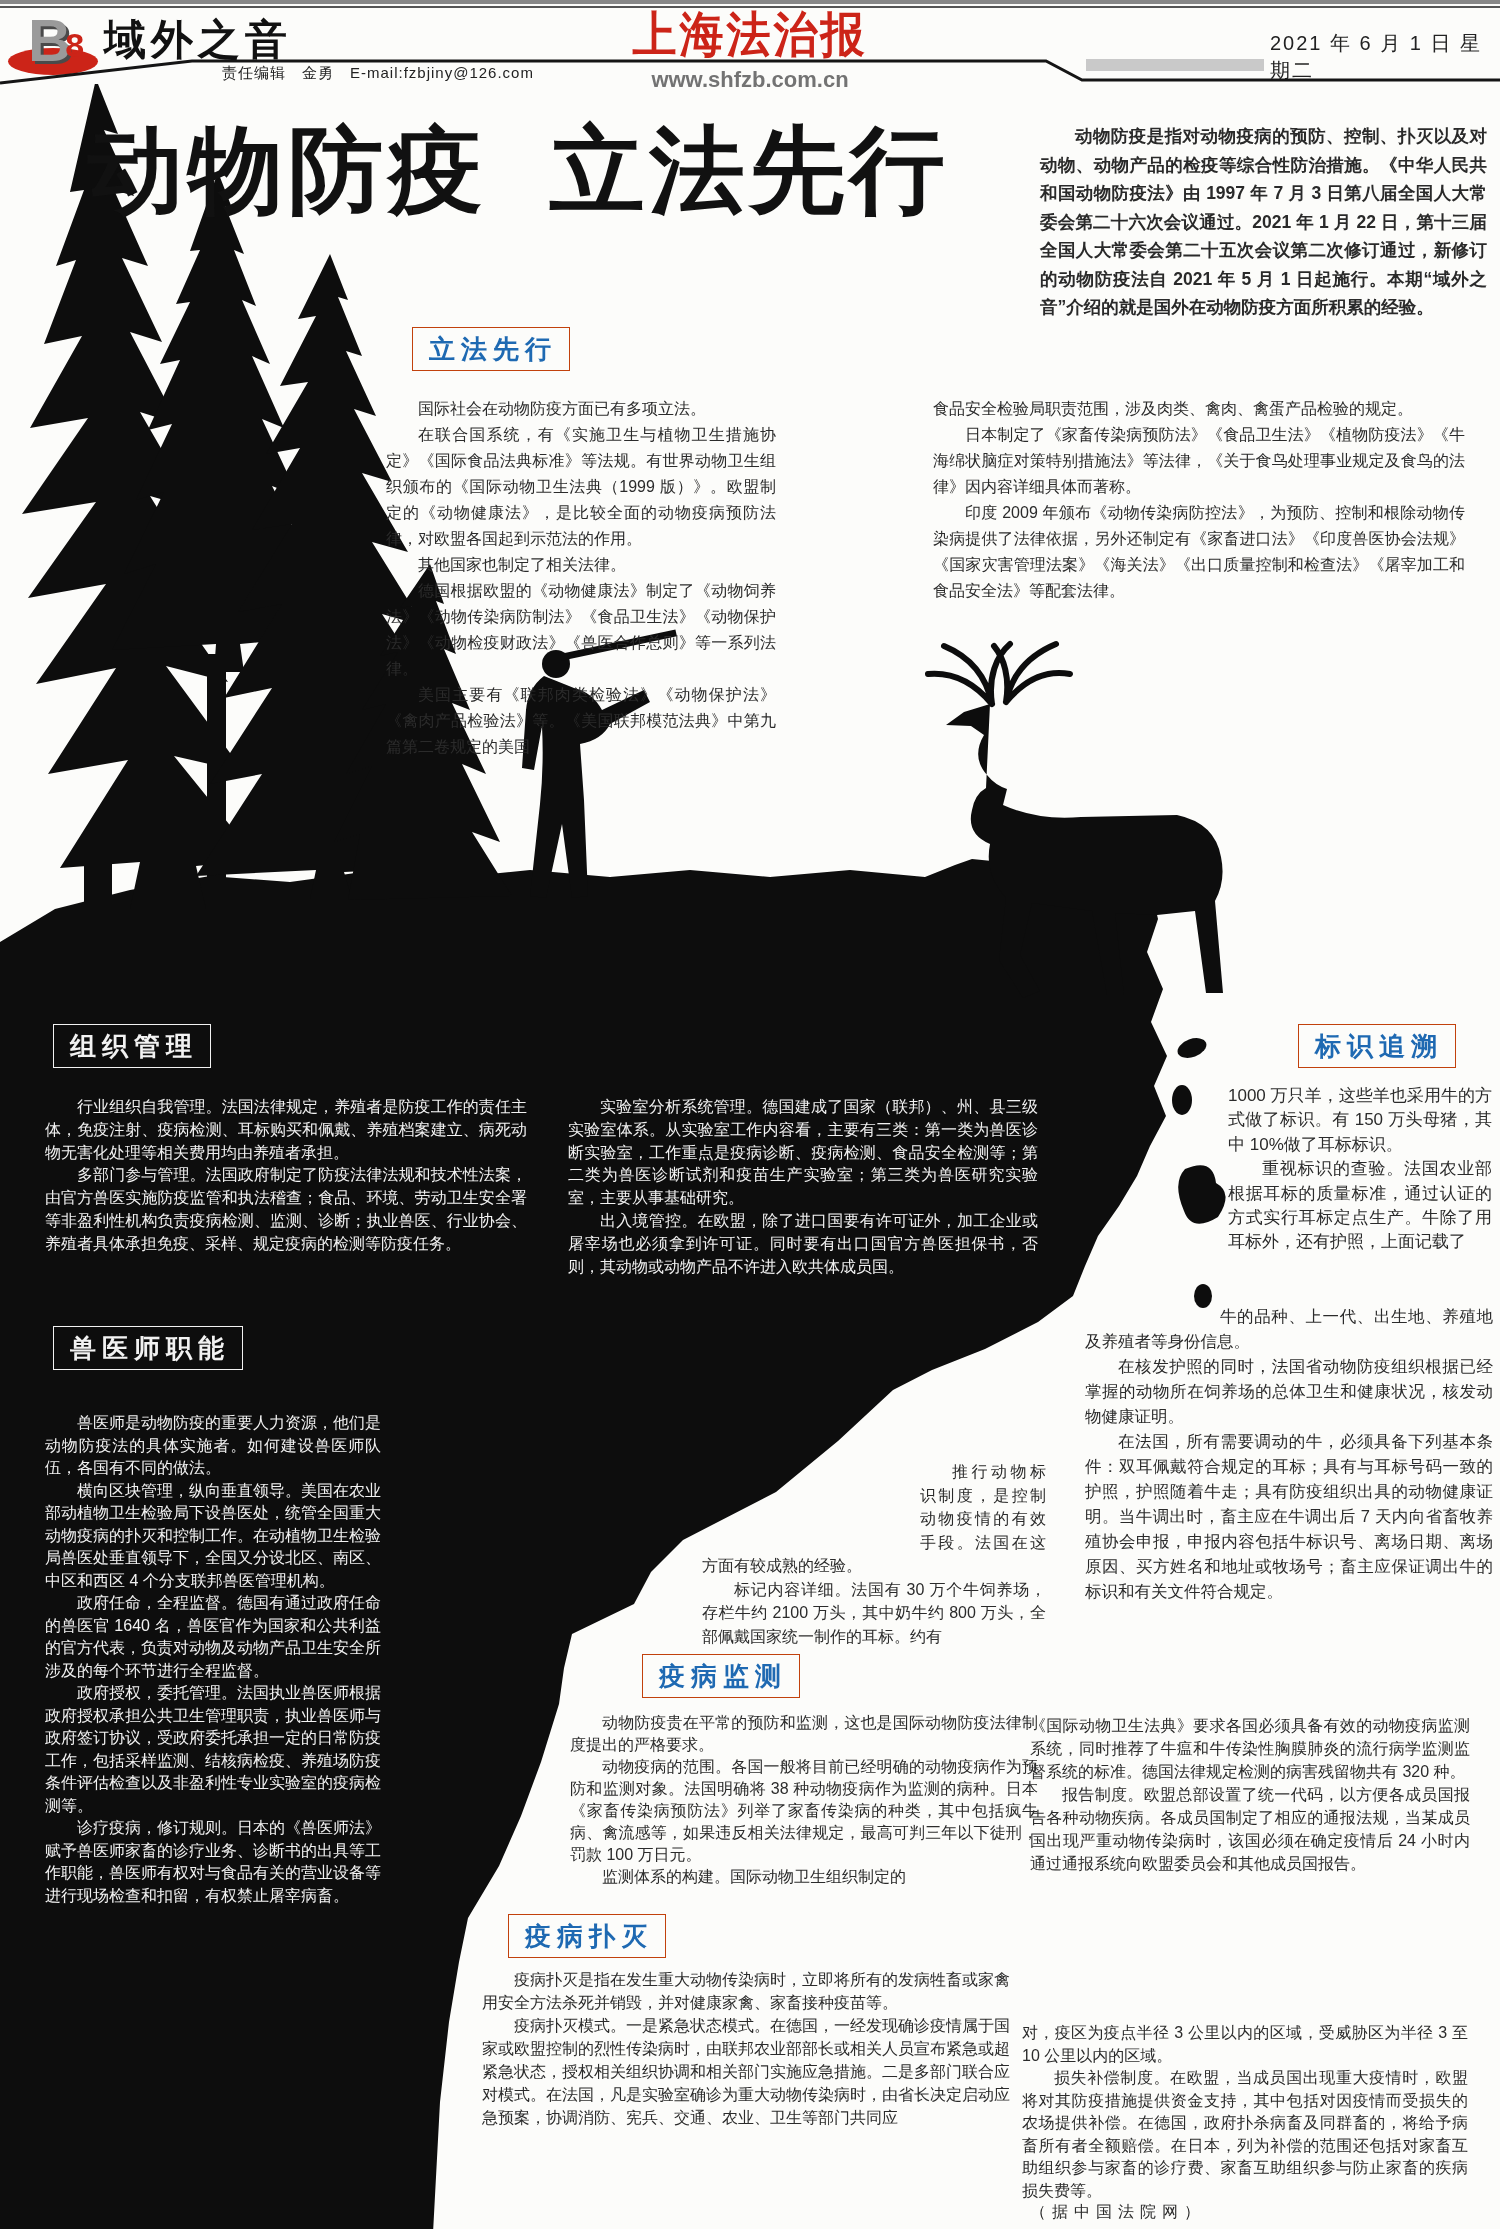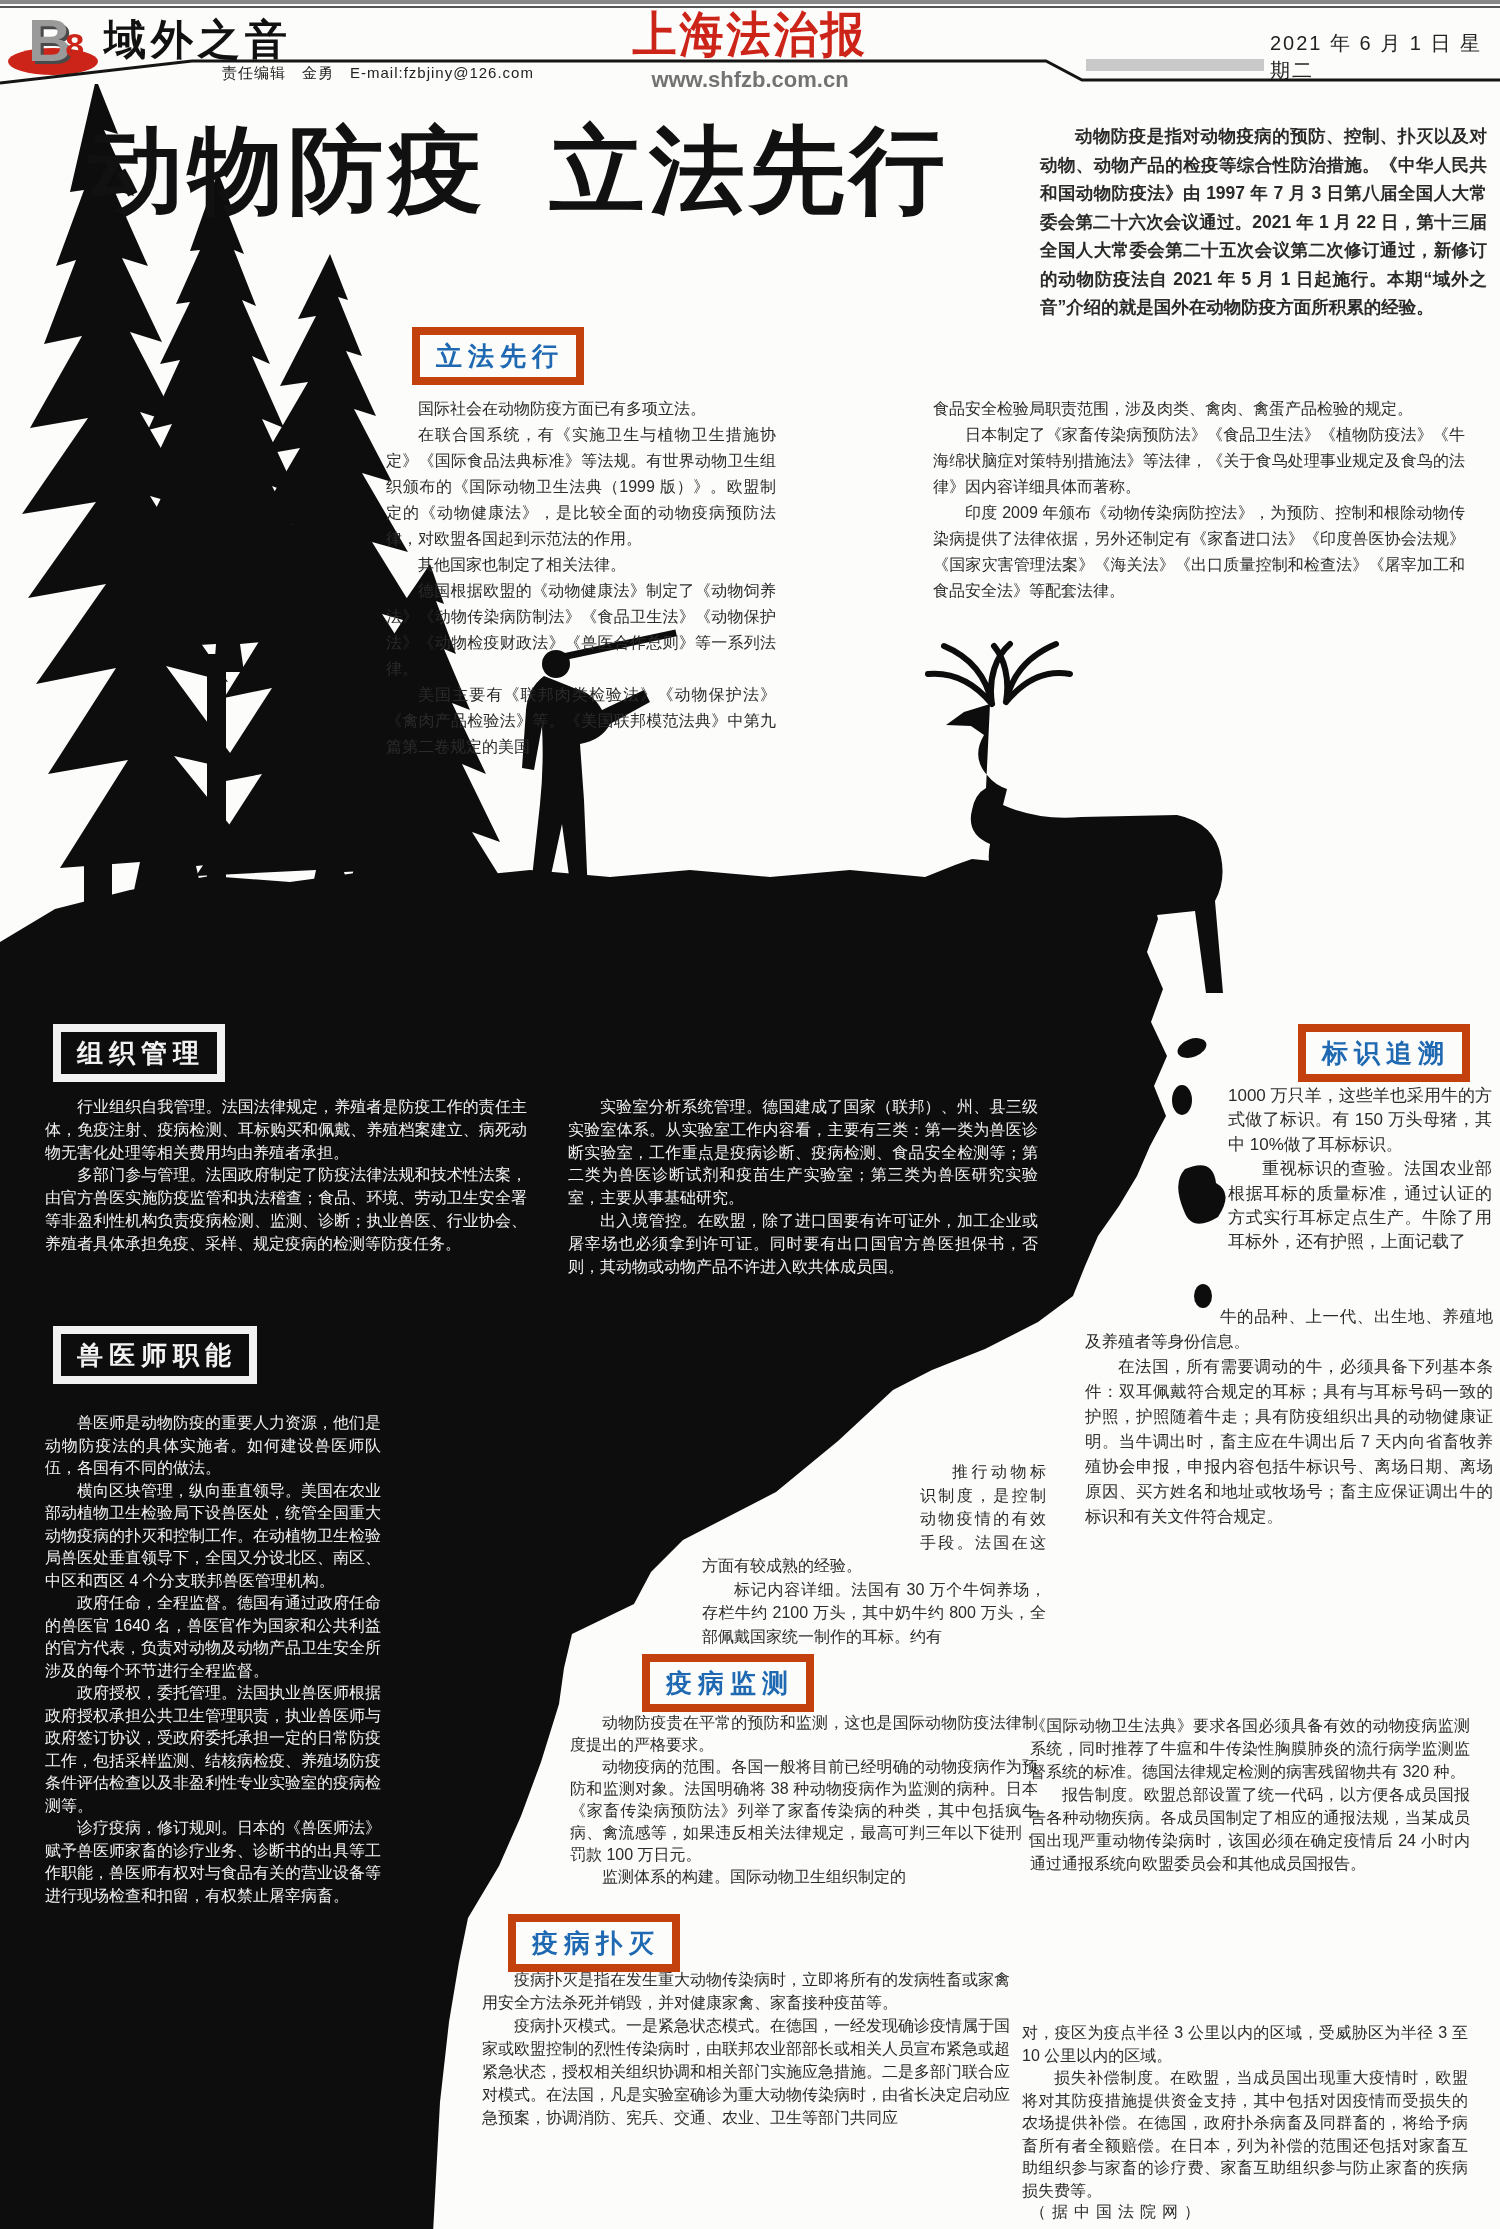--- a/index.html
+++ b/index.html
@@ -35,21 +35,21 @@
   
   .illu{position:absolute;left:0;top:80px;width:1500px;height:2149px;pointer-events:none;z-index:1;}
   .sil{fill:var(--silhouette);}
   .sil-stroke{stroke:var(--silhouette);stroke-width:6;fill:none;stroke-linecap:round;}
   
   .headline{position:absolute;left:88px;top:104px;z-index:2;font-size:95px;font-weight:900;
     letter-spacing:5px;word-spacing:30px;color:#111;white-space:nowrap;}
   .intro{position:absolute;left:1040px;top:118px;width:447px;z-index:2;
     font-size:17.5px;font-weight:bold;line-height:28.5px;text-align:justify;color:#2a2a2a;}
   .intro p{margin:0;text-indent:2em;}
-  .secbox{position:absolute;z-index:3;border:8px solid #c2410c;background:var(--paper);
+  .secbox{position:absolute;z-index:3;border:1px solid #c2410c;background:var(--paper);
     font-size:26px;font-weight:bold;letter-spacing:6px;color:var(--accent_blue);
     padding:7px 12px 7px 16px;line-height:28px;white-space:nowrap;}
   .secbox.dark{border-color:var(--white_text);background:transparent;color:var(--white_text);}
   .col{position:absolute;z-index:2;font-size:16px;line-height:26px;text-align:justify;color:#2b2b2b;}
   .col p{margin:0;text-indent:2em;}
   .cont p:first-child{text-indent:0;}
   .dark-col{color:var(--white_text);font-size:16px;line-height:22.8px;}
   
   #lifa-box{left:412px;top:323px;}
   #lifa-c1{left:386px;top:392px;width:390px;}
@@ -154,21 +154,21 @@
       <p>实验室分析系统管理。德国建成了国家（联邦）、州、县三级实验室体系。从实验室工作内容看，主要有三类：第一类为兽医诊断实验室，工作重点是疫病诊断、疫病检测、食品安全检测等；第二类为兽医诊断试剂和疫苗生产实验室；第三类为兽医研究实验室，主要从事基础研究。</p>
       <p>出入境管控。在欧盟，除了进口国要有许可证外，加工企业或屠宰场也必须拿到许可证。同时要有出口国官方兽医担保书，否则，其动物或动物产品不许进入欧共体成员国。</p>
     </div>
 
   <div class="secbox" id="biaoshi-box">标识追溯</div>
   <div class="col" id="biaoshi-lead"><div class="spacer-lead"></div><span><p>推行动物标识制度，是控制动物疫情的有效手段。法国在这方面有较成熟的经验。</p><p>标记内容详细。法国有 30 万个牛饲养场，存栏牛约 2100 万头，其中奶牛约 800 万头，全部佩戴国家统一制作的耳标。约有</p></span></div>
   <div class="col cont" id="biaoshi-narrow">
       <p>1000 万只羊，这些羊也采用牛的方式做了标识。有 150 万头母猪，其中 10%做了耳标标识。</p>
       <p>重视标识的查验。法国农业部根据耳标的质量标准，通过认证的方式实行耳标定点生产。牛除了用耳标外，还有护照，上面记载了</p>
     </div>
-  <div class="col cont" id="biaoshi-wide"><div class="spacer-wide"></div><span><p>牛的品种、上一代、出生地、养殖地及养殖者等身份信息。</p><p>在法国，所有需要调动的牛，必须具备下列基本条件：双耳佩戴符合规定的耳标；具有与耳标号码一致的护照，护照随着牛走；具有防疫组织出具的动物健康证明。当牛调出时，畜主应在牛调出后 7 天内向省畜牧养殖协会申报，申报内容包括牛标识号、离场日期、离场原因、买方姓名和地址或牧场号；畜主应保证调出牛的标识和有关文件符合规定。</p></span></div>
+  <div class="col cont" id="biaoshi-wide"><div class="spacer-wide"></div><span><p>牛的品种、上一代、出生地、养殖地及养殖者等身份信息。</p><p>在核发护照的同时，法国省动物防疫组织根据已经掌握的动物所在饲养场的总体卫生和健康状况，核发动物健康证明。</p><p>在法国，所有需要调动的牛，必须具备下列基本条件：双耳佩戴符合规定的耳标；具有与耳标号码一致的护照，护照随着牛走；具有防疫组织出具的动物健康证明。当牛调出时，畜主应在牛调出后 7 天内向省畜牧养殖协会申报，申报内容包括牛标识号、离场日期、离场原因、买方姓名和地址或牧场号；畜主应保证调出牛的标识和有关文件符合规定。</p></span></div>
 
   <div class="secbox dark" id="shouyi-box">兽医师职能</div>
   <div class="col dark-col" id="shouyi-body">
       <p>兽医师是动物防疫的重要人力资源，他们是动物防疫法的具体实施者。如何建设兽医师队伍，各国有不同的做法。</p>
       <p>横向区块管理，纵向垂直领导。美国在农业部动植物卫生检验局下设兽医处，统管全国重大动物疫病的扑灭和控制工作。在动植物卫生检验局兽医处垂直领导下，全国又分设北区、南区、中区和西区 4 个分支联邦兽医管理机构。</p>
       <p>政府任命，全程监督。德国有通过政府任命的兽医官 1640 名，兽医官作为国家和公共利益的官方代表，负责对动物及动物产品卫生安全所涉及的每个环节进行全程监督。</p>
       <p>政府授权，委托管理。法国执业兽医师根据政府授权承担公共卫生管理职责，执业兽医师与政府签订协议，受政府委托承担一定的日常防疫工作，包括采样监测、结核病检疫、养殖场防疫条件评估检查以及非盈利性专业实验室的疫病检测等。</p>
       <p>诊疗疫病，修订规则。日本的《兽医师法》赋予兽医师家畜的诊疗业务、诊断书的出具等工作职能，兽医师有权对与食品有关的营业设备等进行现场检查和扣留，有权禁止屠宰病畜。</p>
     </div>
 

